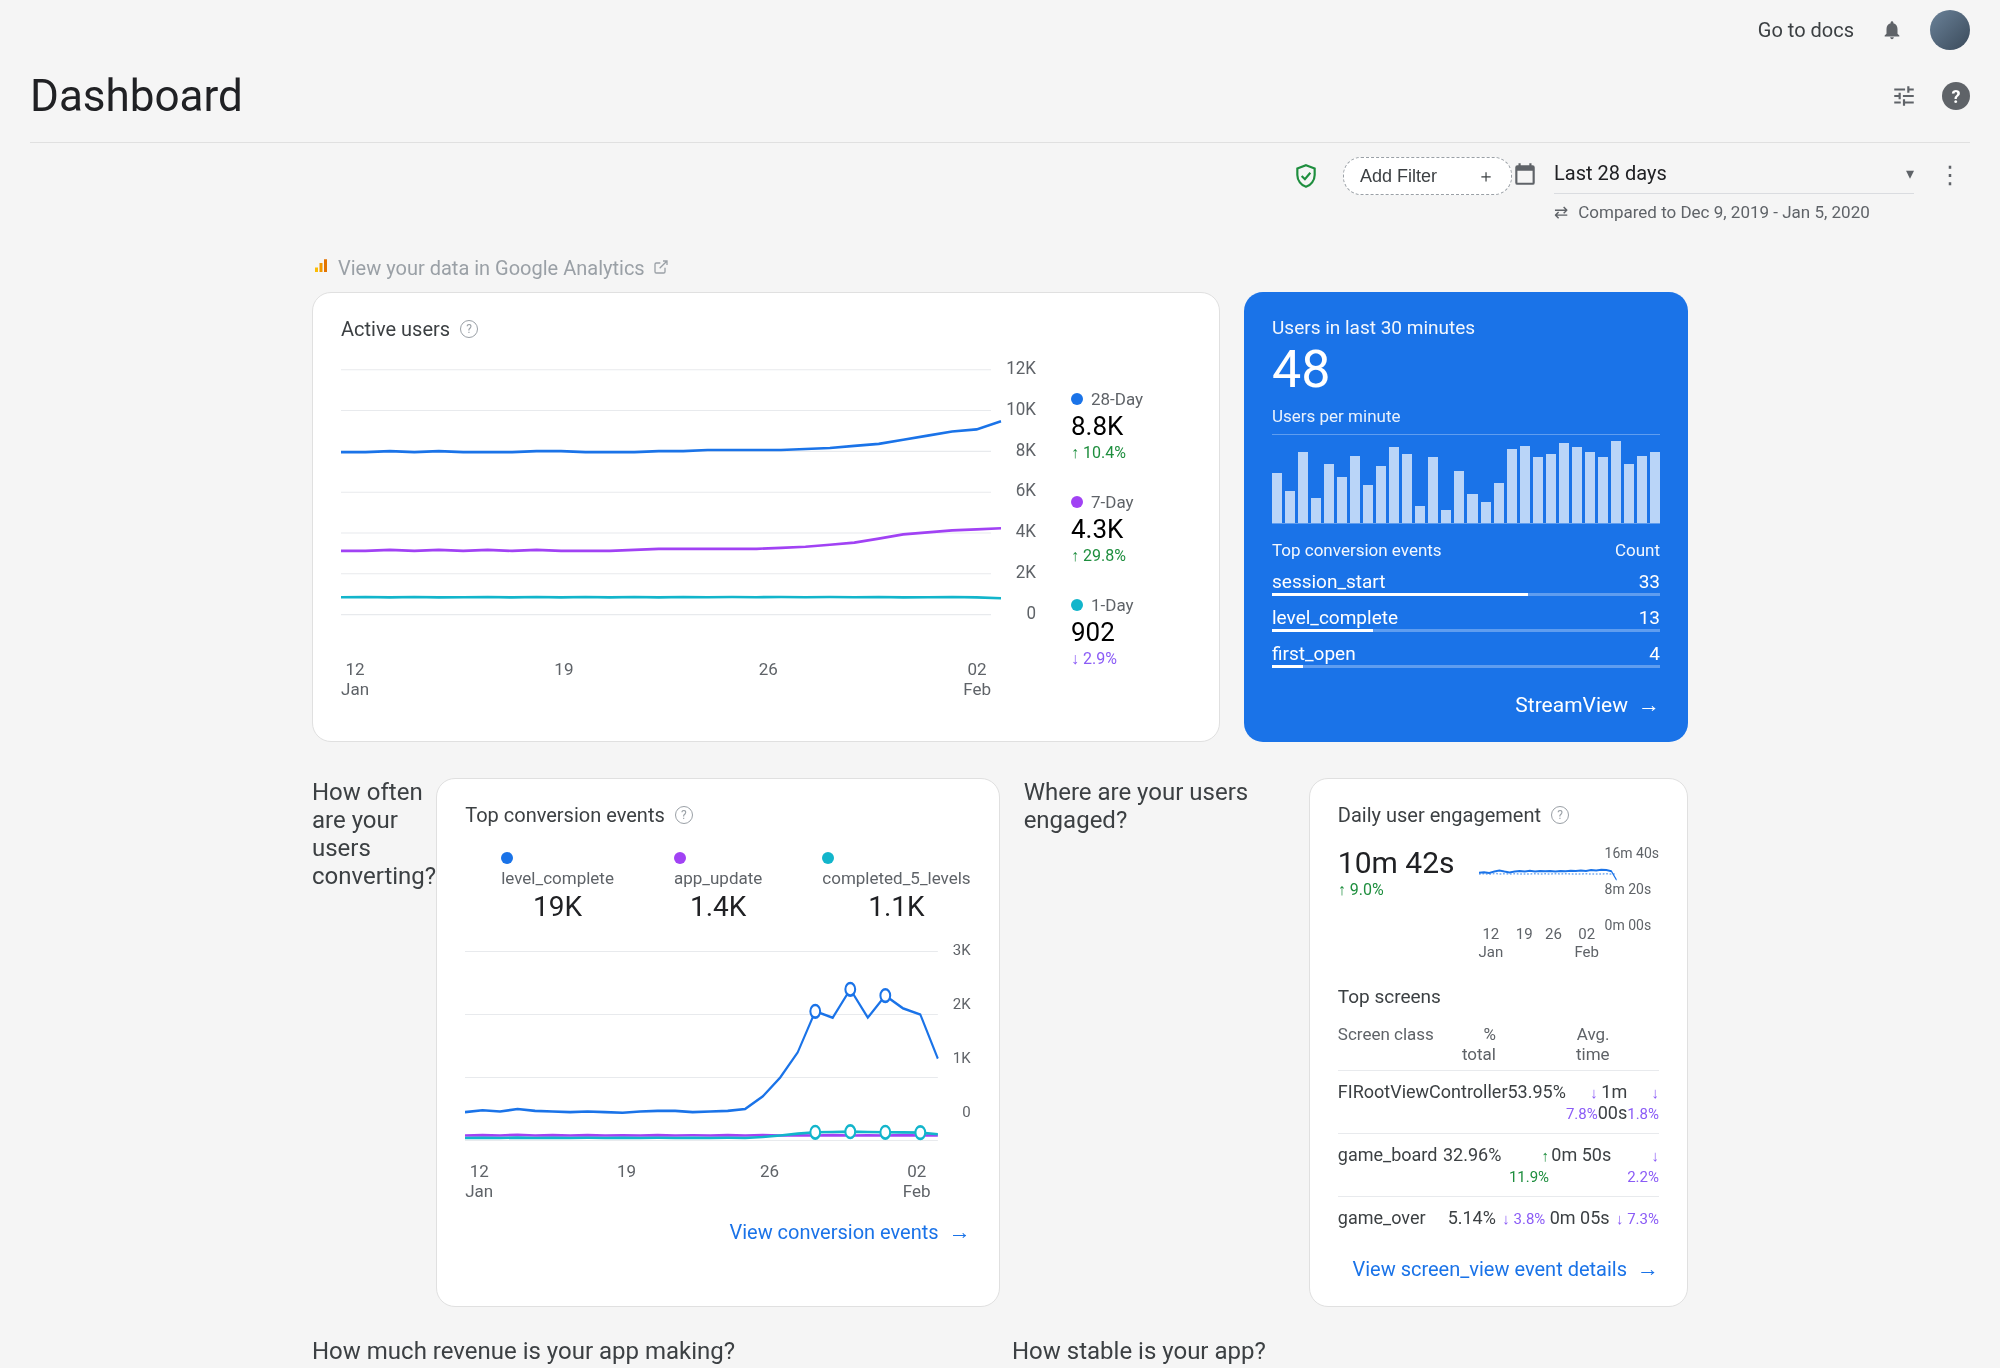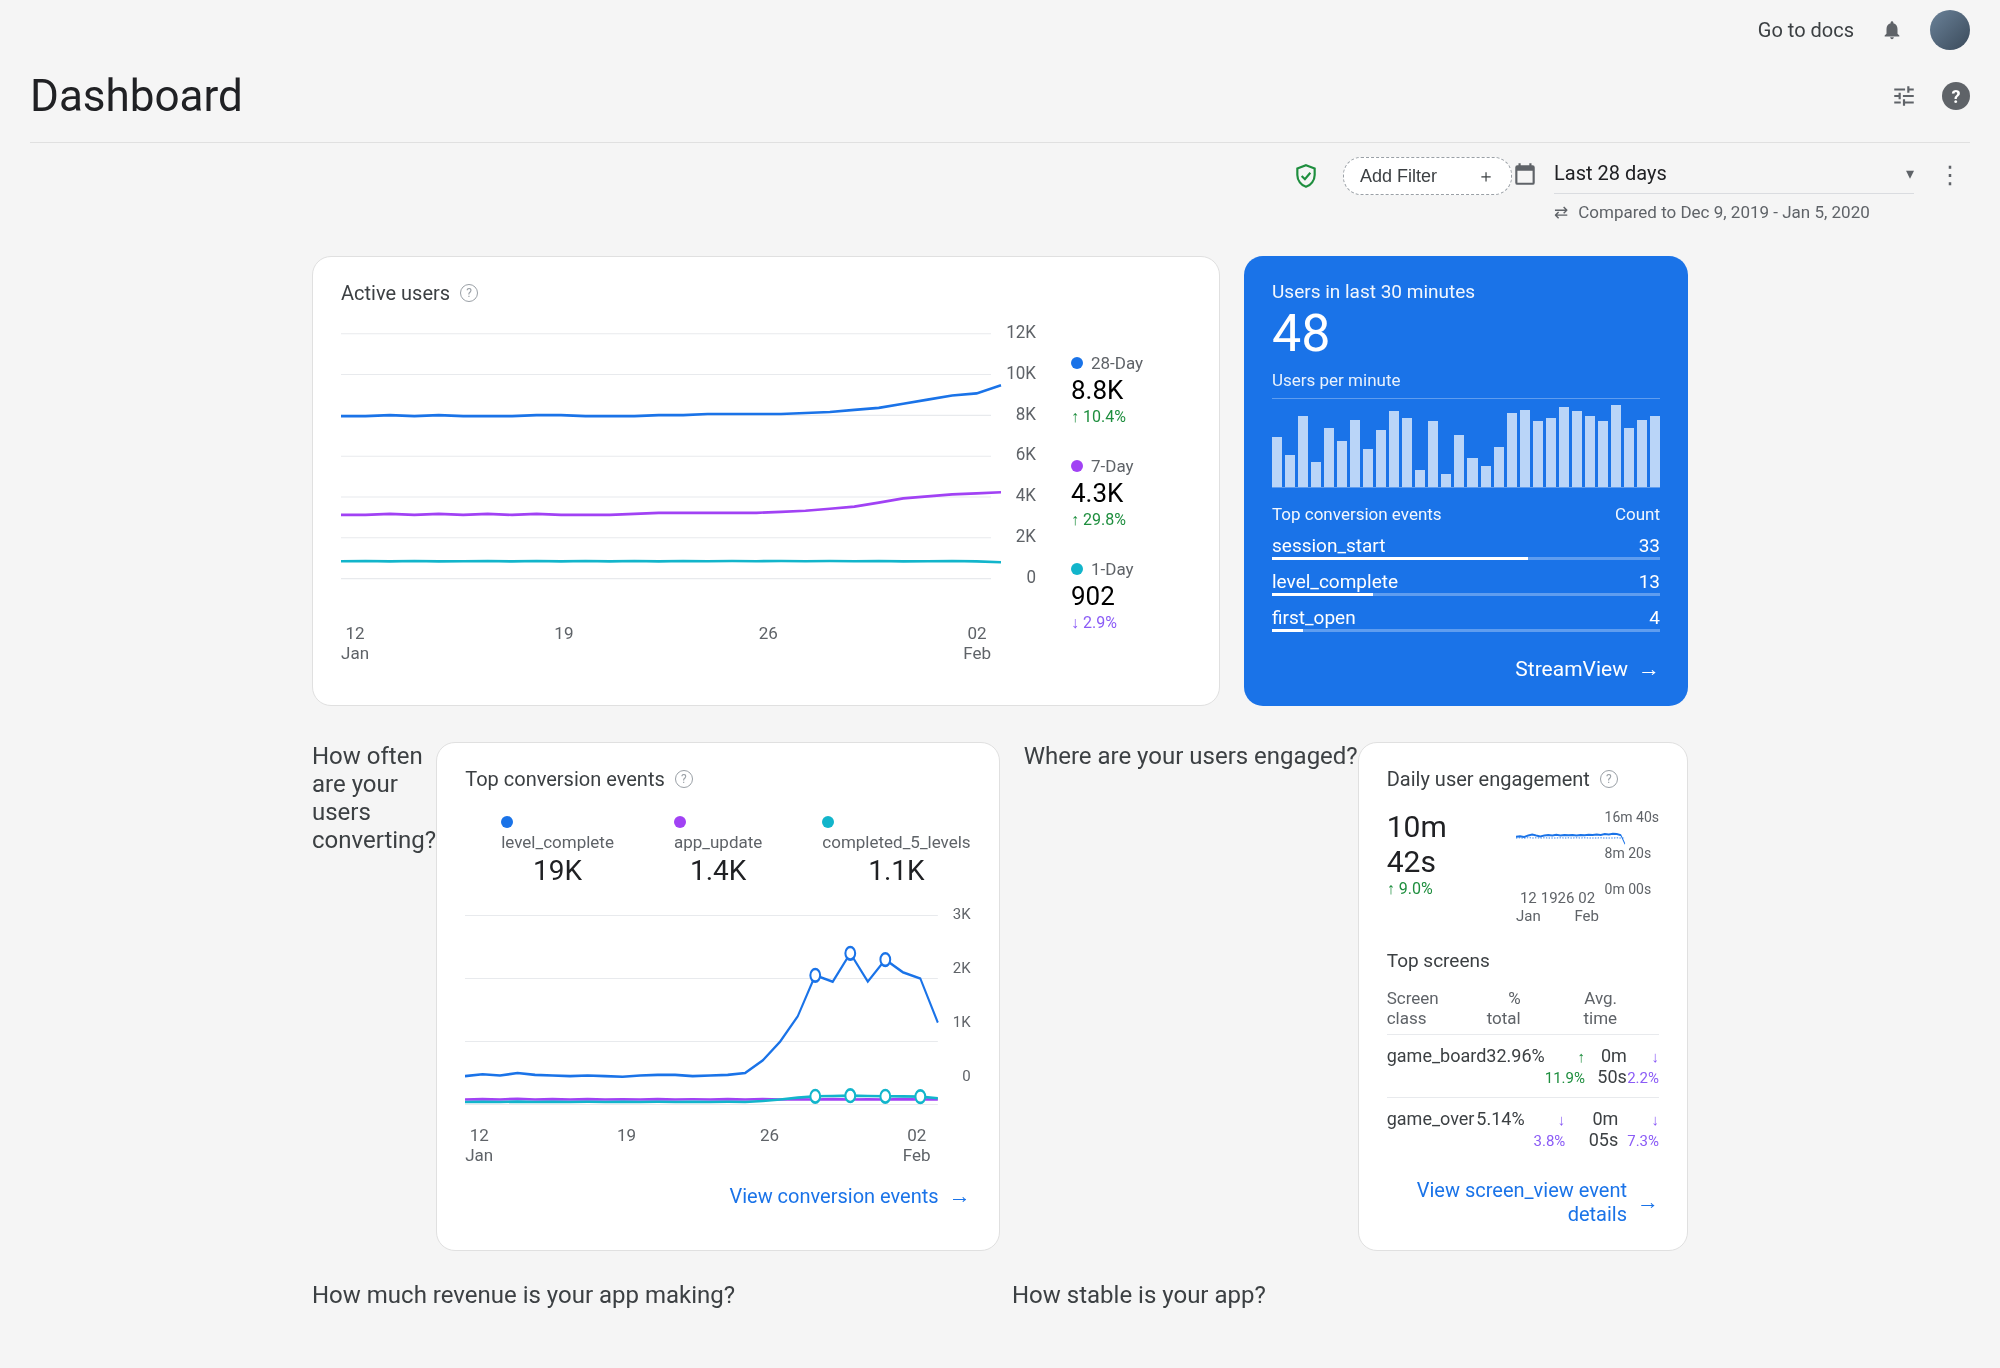--- a/index.html
+++ b/index.html
@@ -135,20 +135,35 @@
       <div class="compared">
         <span>⇄</span>
         <span>Compared to Dec 9, 2019 - Jan 5, 2020</span>
       </div>
     </div>
     <span class="kebab">⋮</span>
   </div>
 </div>
 
 <div class="main">
+  <div class="ga-link">
+    <span>
+      <svg width="18" height="18" viewBox="0 0 24 24">
+          <rect x="4" y="14" width="4" height="6" fill="#fbbc04"></rect>
+          <rect x="10" y="8" width="4" height="12" fill="#f29900"></rect>
+          <rect x="16" y="3" width="4" height="17" fill="#e37400"></rect>
+        </svg>
+    </span>
+    <span>View your data in Google Analytics</span>
+    <span style="color:#9aa0a6">
+      <svg width="16" height="16" viewBox="0 0 24 24" fill="none" stroke="#9aa0a6" stroke-width="2">
+          <path d="M18 13v6a2 2 0 01-2 2H5a2 2 0 01-2-2V8a2 2 0 012-2h6M15 3h6v6M10 14L21 3"></path>
+        </svg>
+    </span>
+  </div>
 
   <div class="row1">
     <div class="card card-active">
       <div class="card-title">
         <span>Active users</span>
         <span class="help-icon">?</span>
       </div>
       <div class="active-body">
         <div class="chart-wrap">
           <svg class="chart-svg" viewBox="0 0 700 270" preserveAspectRatio="none">
@@ -406,20 +421,27 @@
         <div class="tbl">
           <div class="hdr">
             <div class="c1">Screen class</div>
             <div class="c2">% total</div>
               <div class="c3"></div>
             <div class="c4">Avg. time</div>
               <div class="c5"></div>
           </div>
           <div id="eng-rows">
               <div class="row">
+     <div class="c1">FIRootViewController</div>
+     <div class="c2">53.95%</div>
+                <div class="c3"><span class="delta-sm down">↓ 7.8%</span></div>
+     <div class="c4">1m 00s</div>
+                <div class="c5"><span class="delta-sm down">↓ 1.8%</span></div>
+              </div>
+              <div class="row">
      <div class="c1">game_board</div>
      <div class="c2">32.96%</div>
                 <div class="c3"><span class="delta-sm up">↑ 11.9%</span></div>
      <div class="c4">0m 50s</div>
                 <div class="c5"><span class="delta-sm down">↓ 2.2%</span></div>
               </div>
               <div class="row">
      <div class="c1">game_over</div>
      <div class="c2">5.14%</div>
                 <div class="c3"><span class="delta-sm down">↓ 3.8%</span></div>

